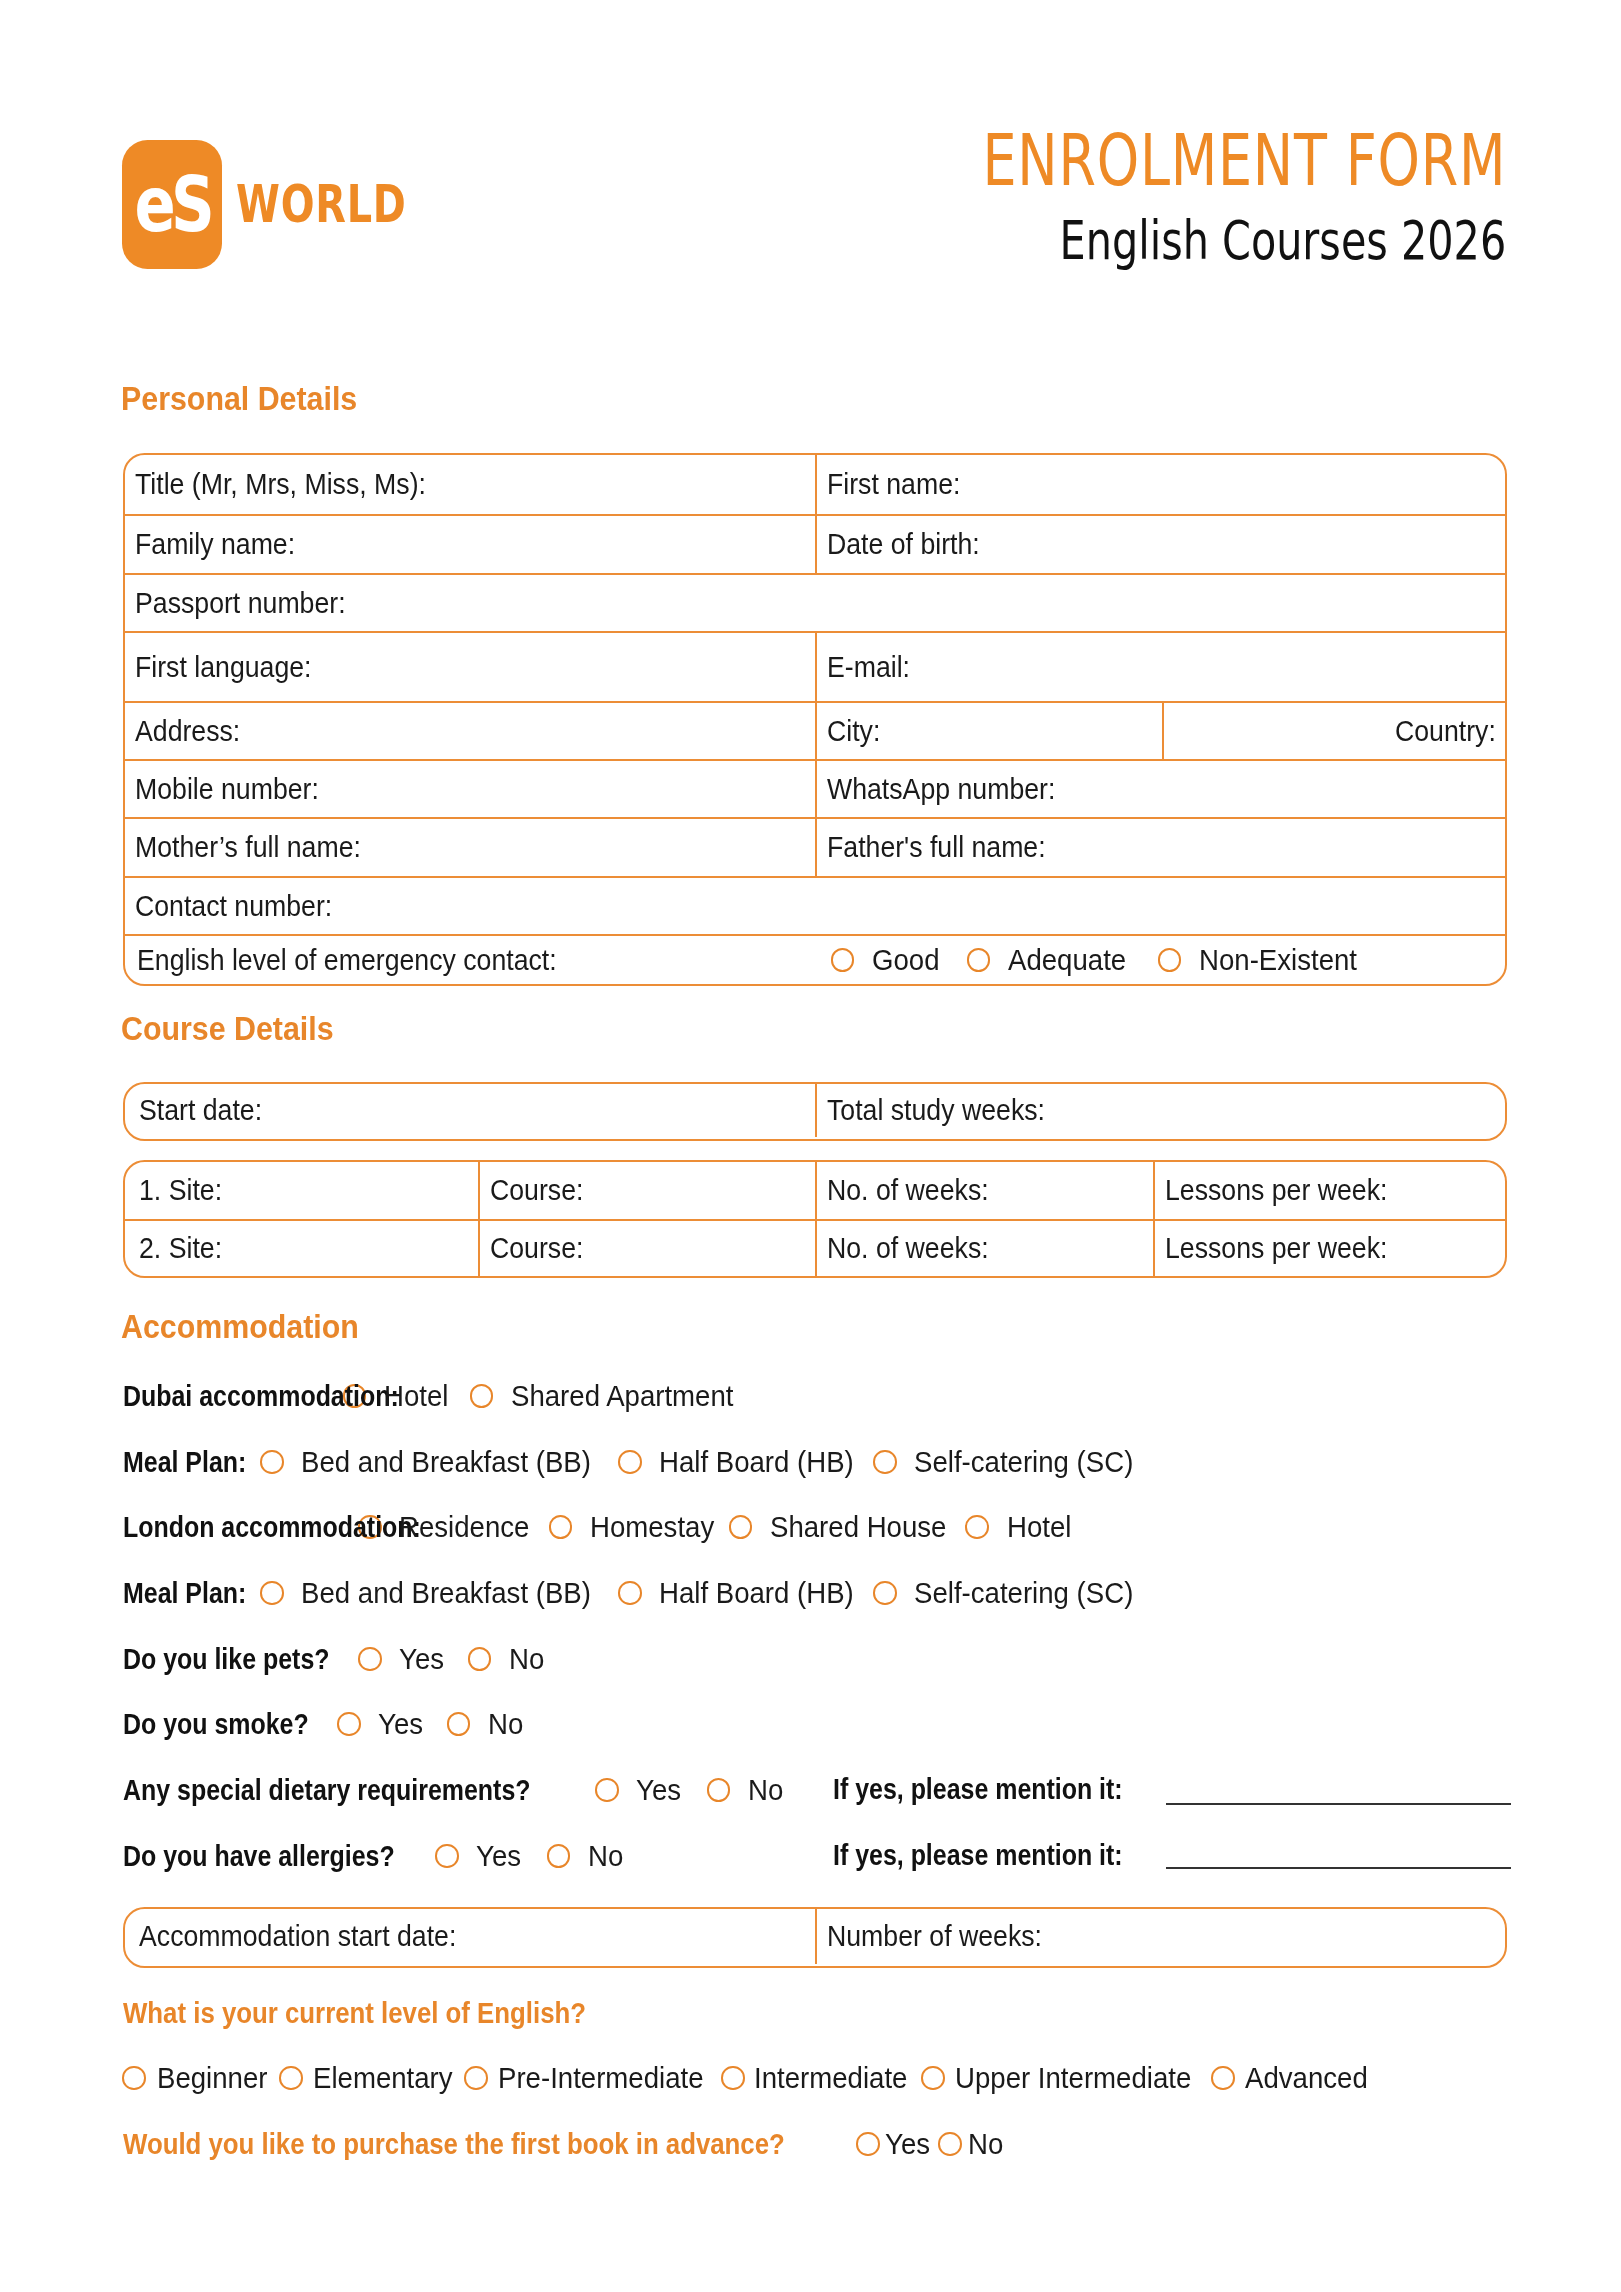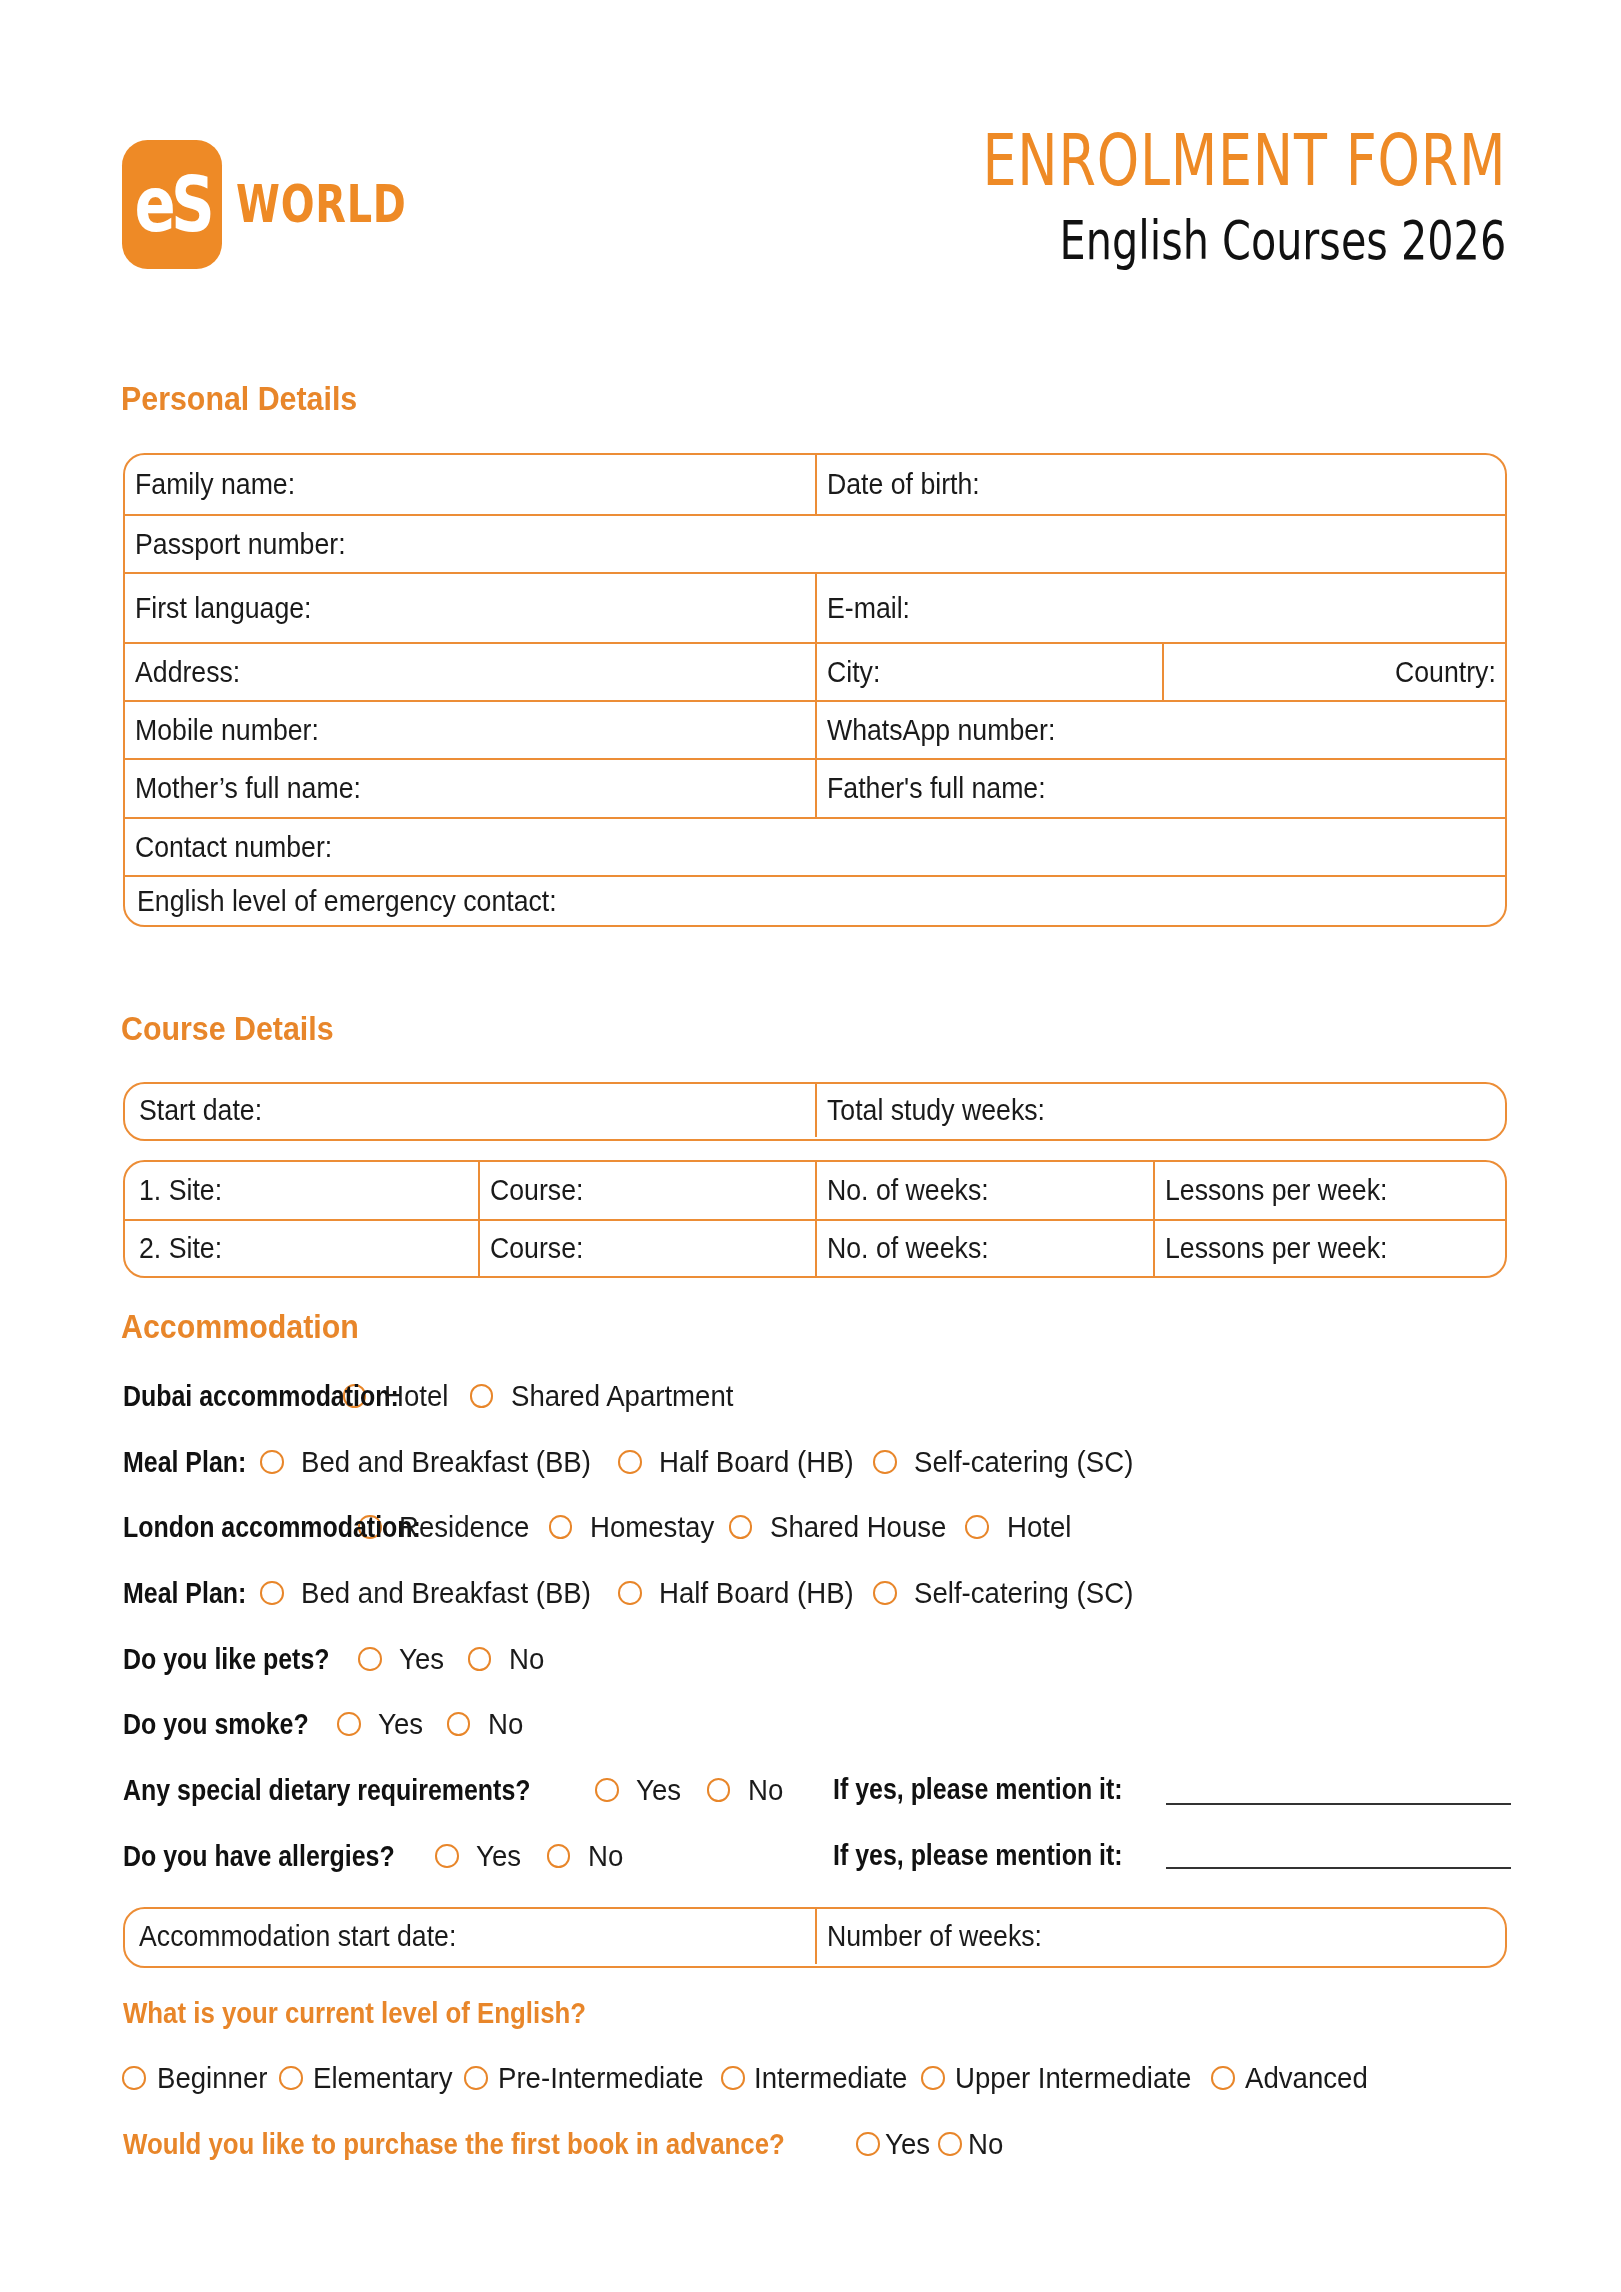--- a/index.html
+++ b/index.html
@@ -50,20 +50,28 @@
 <div class="title-block">
   <span class="main-title">ENROLMENT FORM</span>
   <span class="sub-title">English Courses 2026</span>
 </div>
 
 <div class="section-title" style="top:380px;">Personal Details</div>
 
 <div class="tbl" style="top:453px;">
   <div class="row" style="height:59px;">
     <div class="cell" style="width:690px;">
+        <span class="lbl">Title (Mr, Mrs, Miss, Ms):</span>
+      </div>
+    <div class="cell" style="flex:1;">
+        <span class="lbl">First name:</span>
+      </div>
+  </div>
+  <div class="row" style="height:59px;">
+    <div class="cell" style="width:690px;">
         <span class="lbl">Family name:</span>
       </div>
     <div class="cell" style="flex:1;">
         <span class="lbl">Date of birth:</span>
       </div>
   </div>
   <div class="row" style="height:58px;">
     <div class="cell" style="flex:1;">
         <span class="lbl">Passport number:</span>
       </div>
@@ -105,20 +113,34 @@
   </div>
   <div class="row" style="height:58px;">
     <div class="cell" style="flex:1;">
         <span class="lbl">Contact number:</span>
       </div>
   </div>
   <div class="row" style="height:50px;">
     <div class="cell" style="width:690px; padding-left:11.8px;">
         <span class="lbl">English level of emergency contact:</span>
       </div>
+    <div class="cell" style="flex:1; border-left:none; padding-left:15.7px; gap:0;">
+      <span class="opt">
+          <span class="radio"></span>
+          <span class="txt" style="margin-left:17.6px;">Good</span>
+        </span>
+      <span class="opt" style="margin-left:21.6px;">
+          <span class="radio"></span>
+          <span class="txt" style="margin-left:17.6px;">Adequate</span>
+        </span>
+      <span class="opt" style="margin-left:21.6px;">
+          <span class="radio"></span>
+          <span class="txt" style="margin-left:17.6px;">Non-Existent</span>
+        </span>
+    </div>
   </div>
 </div>
 
 <div class="section-title" style="top:1010px;">Course Details</div>
 
 <div class="tbl" style="top:1082px; height:59px;">
   <div class="row" style="height:53px;">
     <div class="cell" style="width:690px; padding-left:13.7px;">
         <span class="lbl">Start date:</span>
       </div>

